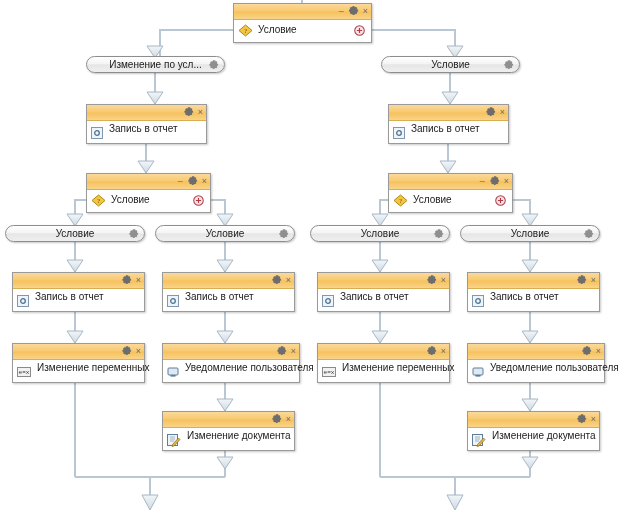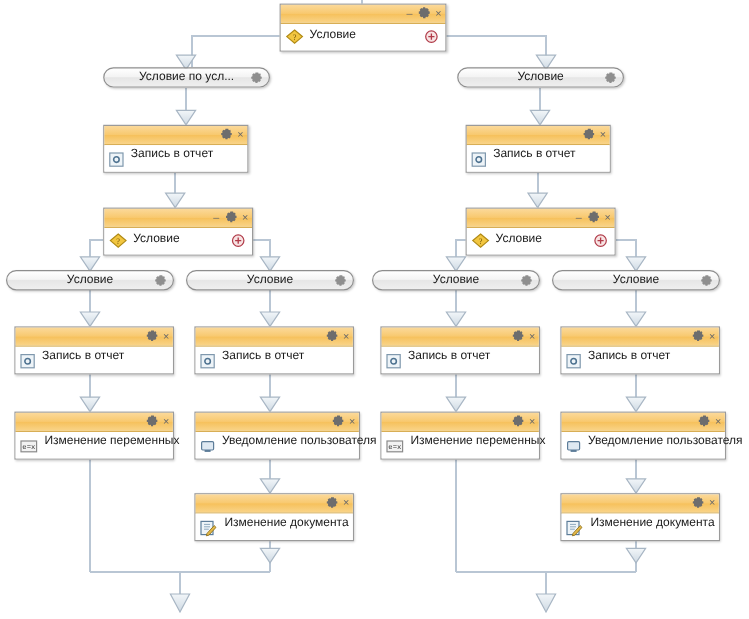--- a/index.html
+++ b/index.html
@@ -168,21 +168,21 @@
       <span style="position:absolute;right:6px;top:5px;">
         <svg width="11" height="11" viewBox="0 0 12 12">
           <circle cx="6" cy="6" r="5.2" fill="#f7e3e3" stroke="#b03a48" stroke-width="1.1"></circle>
           <path d="M6 3.2v5.6M3.2 6h5.6" stroke="#b03a48" stroke-width="1.2"></path>
         </svg>
       </span>
     </div>
   </div>
 
   <div class="btnnode" style="left:86px;top:56px;width:139px;">
-    <span>Условие по усл...</span>
+    <span>Изменение по усл...</span>
     <span class="gear">
       <svg width="9" height="9" viewBox="0 0 16 16">
           <path fill="#8f8f8f" d="M8 5.4a2.6 2.6 0 100 5.2 2.6 2.6 0 000-5.2zm0 1.4a1.2 1.2 0 110 2.4 1.2 1.2 0 010-2.4zM6.9.6l-.2 1.5-1.3.5L4.1 2 2 4.1l.6 1.3-.5 1.3-1.5.2v3l1.5.2.5 1.3-.6 1.3 2.1 2.1 1.3-.6 1.3.5.2 1.5h3l.2-1.5 1.3-.5 1.3.6 2.1-2.1-.6-1.3.5-1.3 1.5-.2v-3l-1.5-.2-.5-1.3.6-1.3L13.9 2l-1.3.6-1.3-.5L11.1.6z"></path>
         </svg>
     </span>
   </div>
 
   <div class="btnnode" style="left:381px;top:56px;width:139px;">
     <span>Условие</span>
     <span class="gear">

